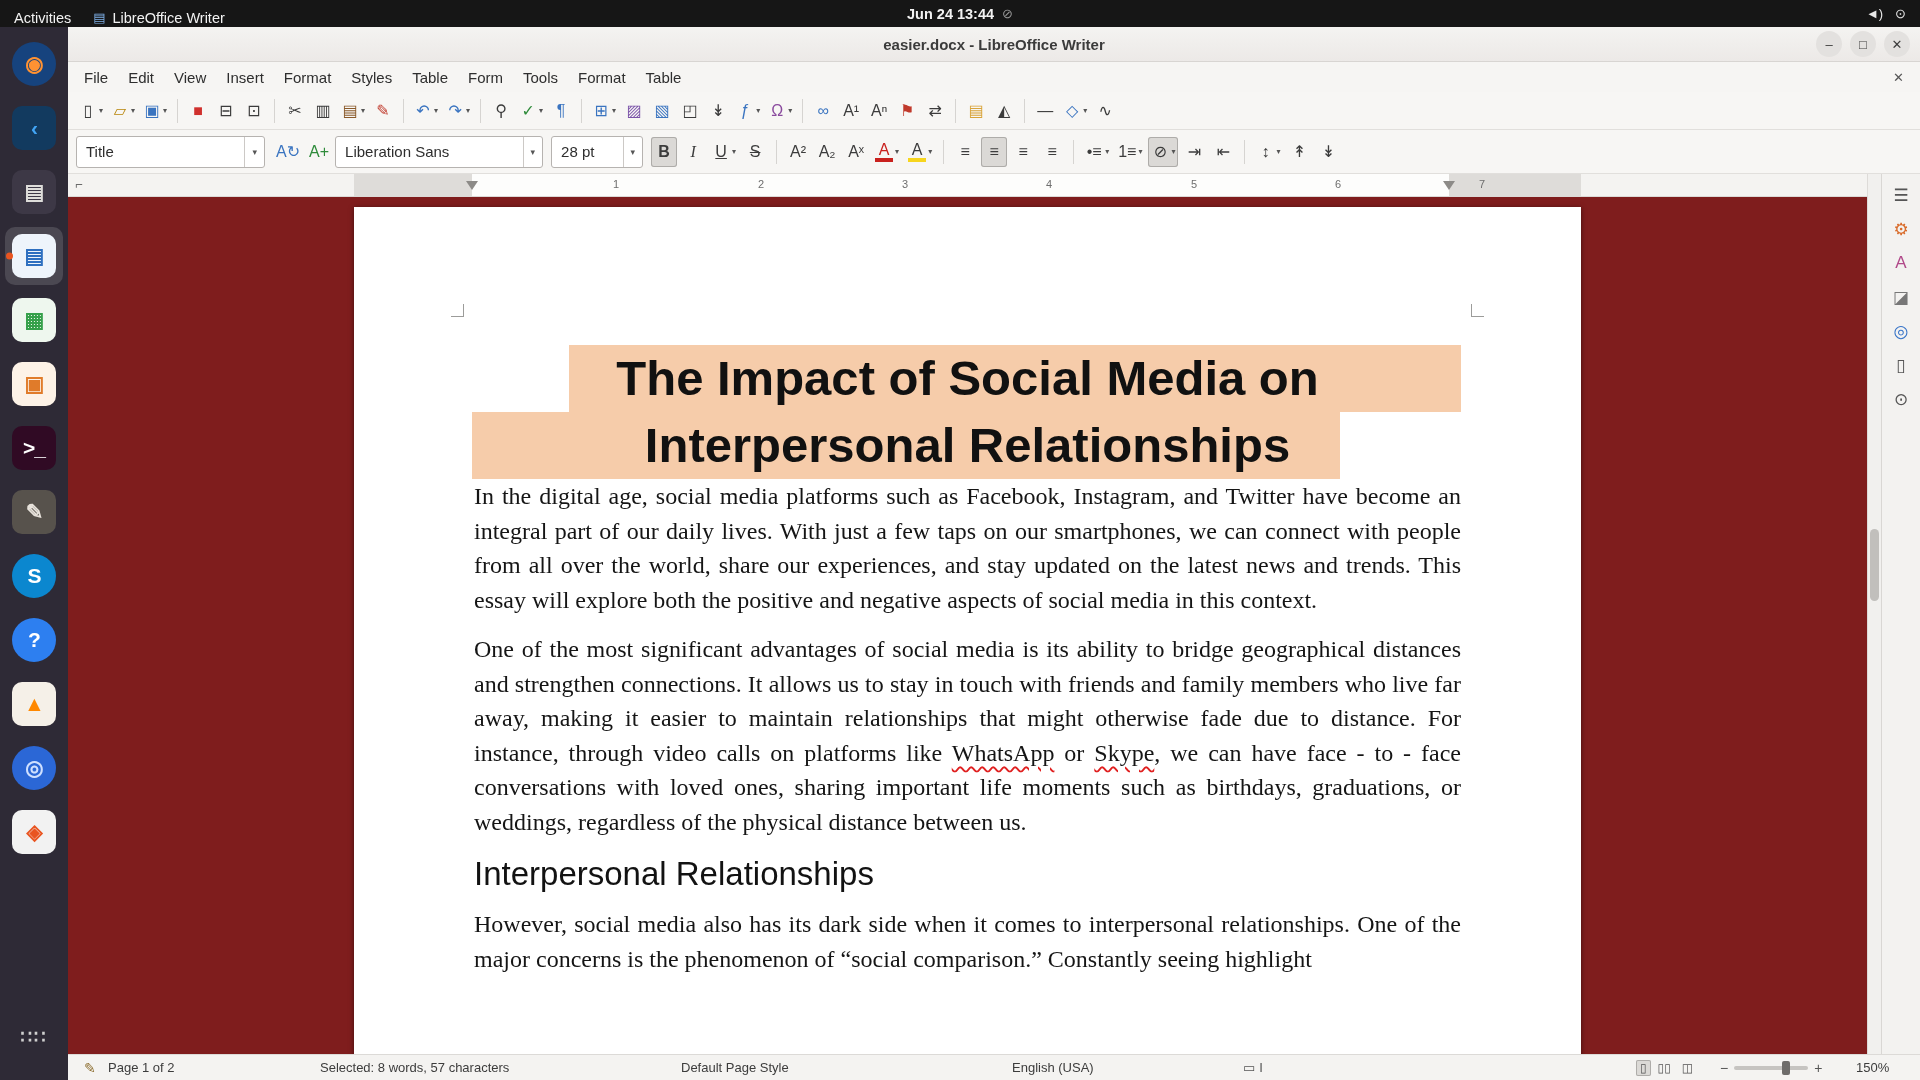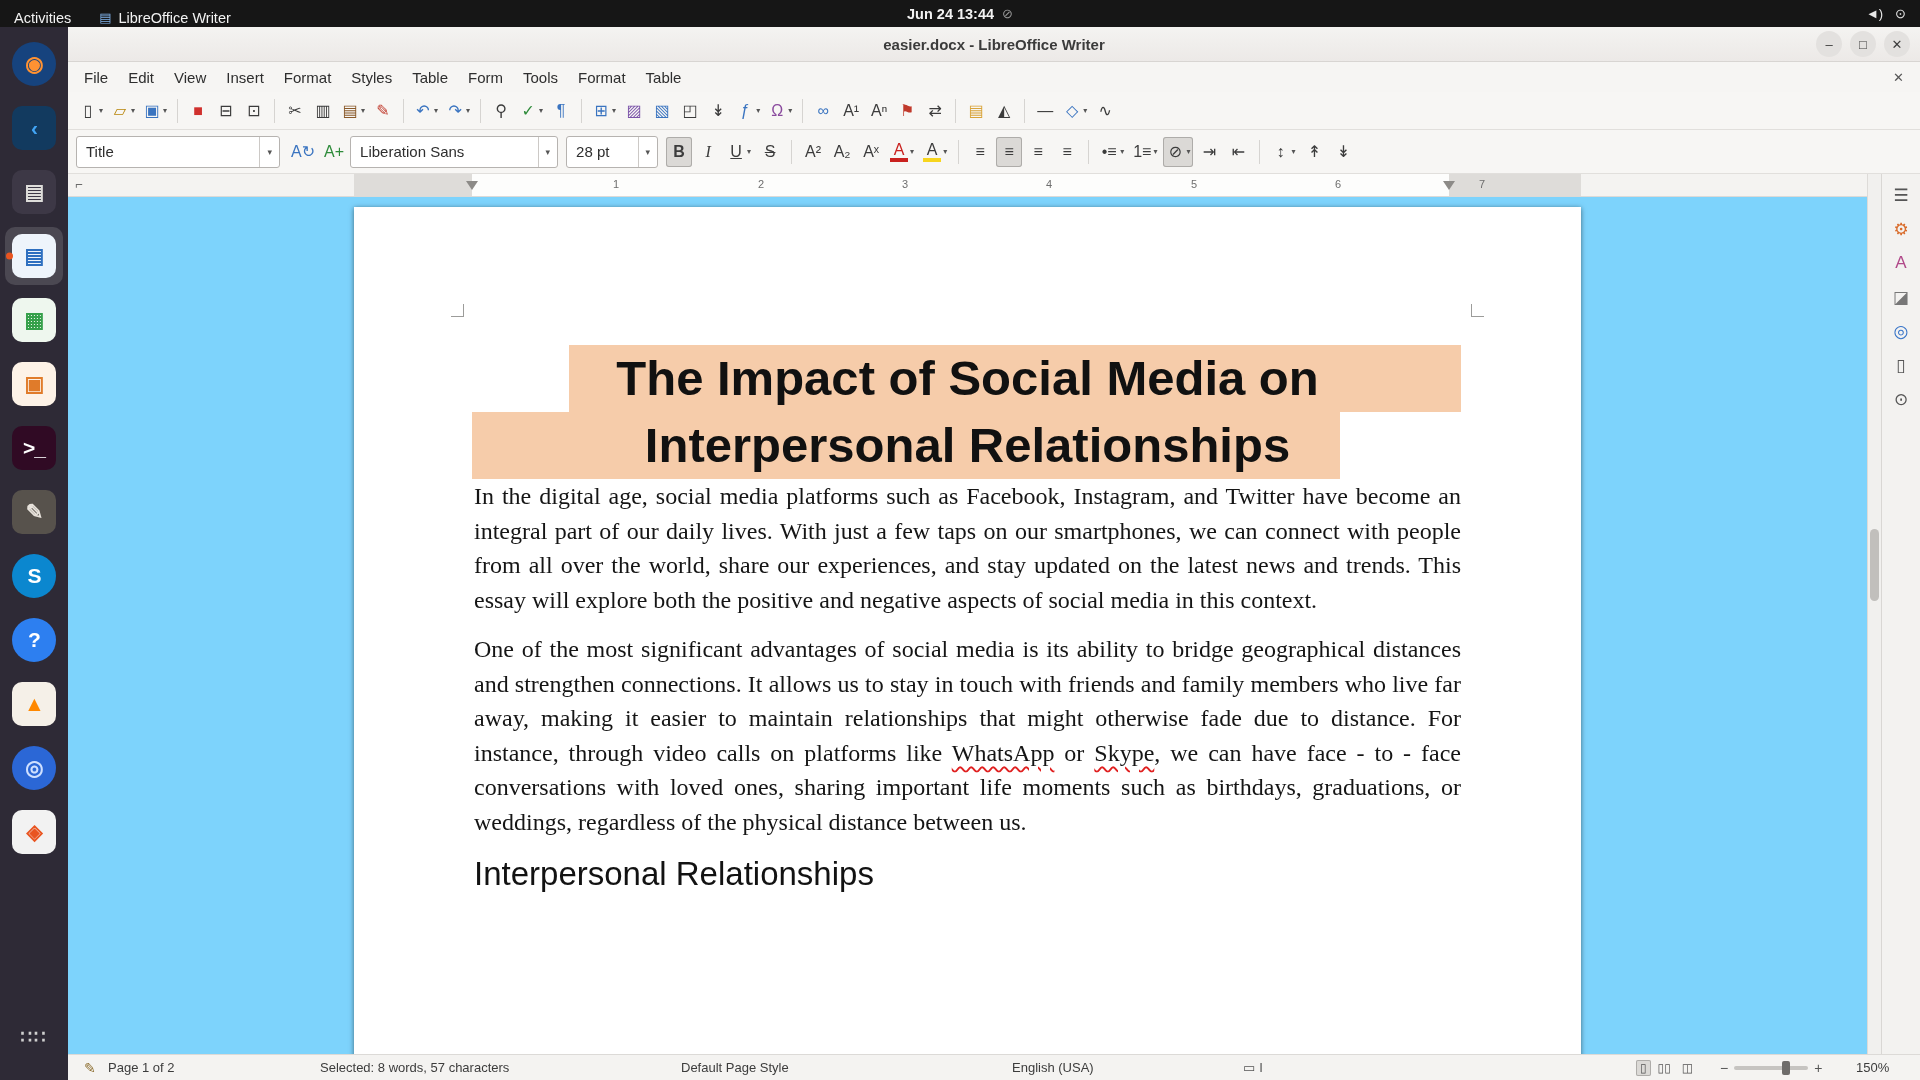--- a/index.html
+++ b/index.html
@@ -3,21 +3,21 @@
 <meta charset="utf-8">
 <style>
   * { margin:0; padding:0; box-sizing:border-box; }
   html,body { width:1920px; height:1080px; overflow:hidden; }
   body { font-family:"Liberation Sans", sans-serif; background:#7c7c79; position:relative; }
   .screen { position:absolute; inset:0; }
 
   
   .top-bar { position:absolute; top:0; left:0; right:0; height:27px; background:#161616; color:#f2f2f2;
     display:flex; align-items:center; font-size:14.5px; z-index:50; padding:0 14px; }
-  .tb-left { display:flex; align-items:center; gap:28px;margin-top:8px; }
+  .tb-left { display:flex; align-items:center; gap:22px;margin-top:8px; }
   .tb-app { display:flex; align-items:center; gap:7px; }
   .tb-app-icon { color:#7fb1e8; font-size:13px; }
   .tb-center { position:absolute; left:50%; transform:translateX(-50%); display:flex; align-items:center; gap:8px; font-weight:700; }
   .dnd { color:#9a9a9a; font-weight:400; font-size:13px; }
   .tb-right { margin-left:auto; display:flex; align-items:center; gap:12px; font-size:13px; color:#e8e8e8; }
 
   
   .dock { position:absolute; top:27px; left:0; bottom:0; width:68px; background:#2e2a36;
     display:flex; flex-direction:column; align-items:center; gap:6px; padding:8px 0; z-index:40; }
   .dock-item { position:relative; width:58px; height:58px; display:flex; align-items:center; justify-content:center; border-radius:10px; }
@@ -60,21 +60,21 @@
   [data-name="italic-button"] .glyph { font-style:italic; font-family:"Liberation Serif",serif; }
   [data-name="underline-button"] .glyph { text-decoration:underline; }
   [data-name="strikethrough-button"] .glyph { text-decoration:line-through; }
   [data-name="font-color-button"] .glyph { border-bottom:4px solid #c9211e; }
   [data-name="highlight-color-button"] .glyph { border-bottom:4px solid #f7d51d; }
 
   .combo { height:32px; background:#ffffff; border:1px solid #b6b3b0; border-radius:3px; display:flex; align-items:center;
     padding:0 0 0 9px; font-size:15px; color:#2e2e2e; margin-right:5px; }
   .combo-arrow { border-left:1px solid #ccc9c6; align-self:stretch; display:flex; align-items:center;
     padding:0 7px; margin-left:auto; font-size:9px; color:#555; }
-  .combo-style { width:204px; }
+  .combo-style { width:189px; }
   .combo-font { width:208px; }
   .combo-size { width:92px; }
 
   
   .main-area { flex:1 1 auto; display:flex; min-height:0; }
   .doc-col { flex:1 1 auto; display:flex; flex-direction:column; min-width:0; }
 
   .ruler { height:23px; flex:0 0 23px; background:#f4f3f1; border-bottom:1px solid #dcdad7; position:relative; }
   .ruler-corner { position:absolute; left:7px; top:3px; font-size:13px; color:#6a6a6a; }
   .ruler-active { position:relative; width:1227px; height:100%; margin:0 auto;
@@ -82,21 +82,21 @@
     background-repeat:no-repeat; }
   .ruler-num { position:absolute; top:4px; transform:translateX(-50%); font-size:11px; color:#6e6e6e; }
   .ruler-num:nth-of-type(1){left:262px} .ruler-num:nth-of-type(2){left:407px}
   .ruler-num:nth-of-type(3){left:551px} .ruler-num:nth-of-type(4){left:695px}
   .ruler-num:nth-of-type(5){left:840px} .ruler-num:nth-of-type(6){left:984px}
   .ruler-num:nth-of-type(7){left:1128px}
   .ruler-active::before, .ruler-active::after { content:""; position:absolute; top:7px; width:0; height:0;
     border-left:6px solid transparent; border-right:6px solid transparent; border-top:9px solid #8d8b88; }
   .ruler-active::before { left:112px; } .ruler-active::after { right:126px; }
 
-  .doc-scroll { flex:1 1 auto; background:#7dd3fc; overflow:hidden; position:relative; }
+  .doc-scroll { flex:1 1 auto; background:#7f1d1d; overflow:hidden; position:relative; }
   .page { width:1227px; height:1500px; margin:10px auto 0; background:#ffffff; position:relative;
     box-shadow:0 1px 5px rgba(0,0,0,.5); padding:110px 120px 0; }
   .crop-mark { position:absolute; width:13px; height:13px; top:97px; }
   .crop-mark.tl { left:97px; border-right:1px solid #9c9c9a; border-bottom:1px solid #9c9c9a; }
   .crop-mark.tr { left:1117px; border-left:1px solid #9c9c9a; border-bottom:1px solid #9c9c9a; }
 
   .doc-title { position:relative; margin-top:28px; height:134px; text-align:center;
     font-size:49px; font-weight:700; color:#111; white-space:nowrap; }
   .doc-title .hl { position:absolute; height:67px; background:#f6ccaa; z-index:0; }
   .hl1 { left:95px; right:0; top:0; }
@@ -615,20 +615,21 @@
               <div class="title-line" data-name="title-line-2">Interpersonal Relationships</div>
             </div>
 
 
             <p class="doc-p" data-name="paragraph-1">In the digital age, social media platforms such as Facebook, Instagram, and Twitter have become an integral part of our daily lives. With just a few taps on our smartphones, we can connect with people from all over the world, share our experiences, and stay updated on the latest news and trends. This essay will explore both the positive and negative aspects of social media in this context.</p>
 
             <p class="doc-p" data-name="paragraph-2"><span data-name="paragraph-2-text">One of the most significant advantages of social media is its ability to bridge geographical distances and strengthen connections. It allows us to stay in touch with friends and family members who live far away, making it easier to maintain relationships that might otherwise fade due to distance. For instance, through video calls on platforms like </span><span class="misspelled" data-name="misspelled-word">WhatsApp</span><span data-name="paragraph-2-text"> or </span><span class="misspelled" data-name="misspelled-word">Skype</span><span data-name="paragraph-2-text">, we can have face - to - face conversations with loved ones, sharing important life moments such as birthdays, graduations, or weddings, regardless of the physical distance between us.</span></p>
 
             <h2 class="doc-h1" data-name="heading-interpersonal-relationships">Interpersonal Relationships</h2>
 
+            <p class="doc-p" data-name="paragraph-3">However, social media also has its dark side when it comes to interpersonal relationships. One of the major concerns is the phenomenon of “social comparison.” Constantly seeing highlight</p>
           </div>
         </div>
       </div>
 
       <div class="v-scrollbar" data-name="vertical-scrollbar">
         <div class="scroll-thumb" data-name="scrollbar-thumb"></div>
       </div>
 
       <aside class="sidebar-strip" data-name="sidebar-tab-strip">
 

